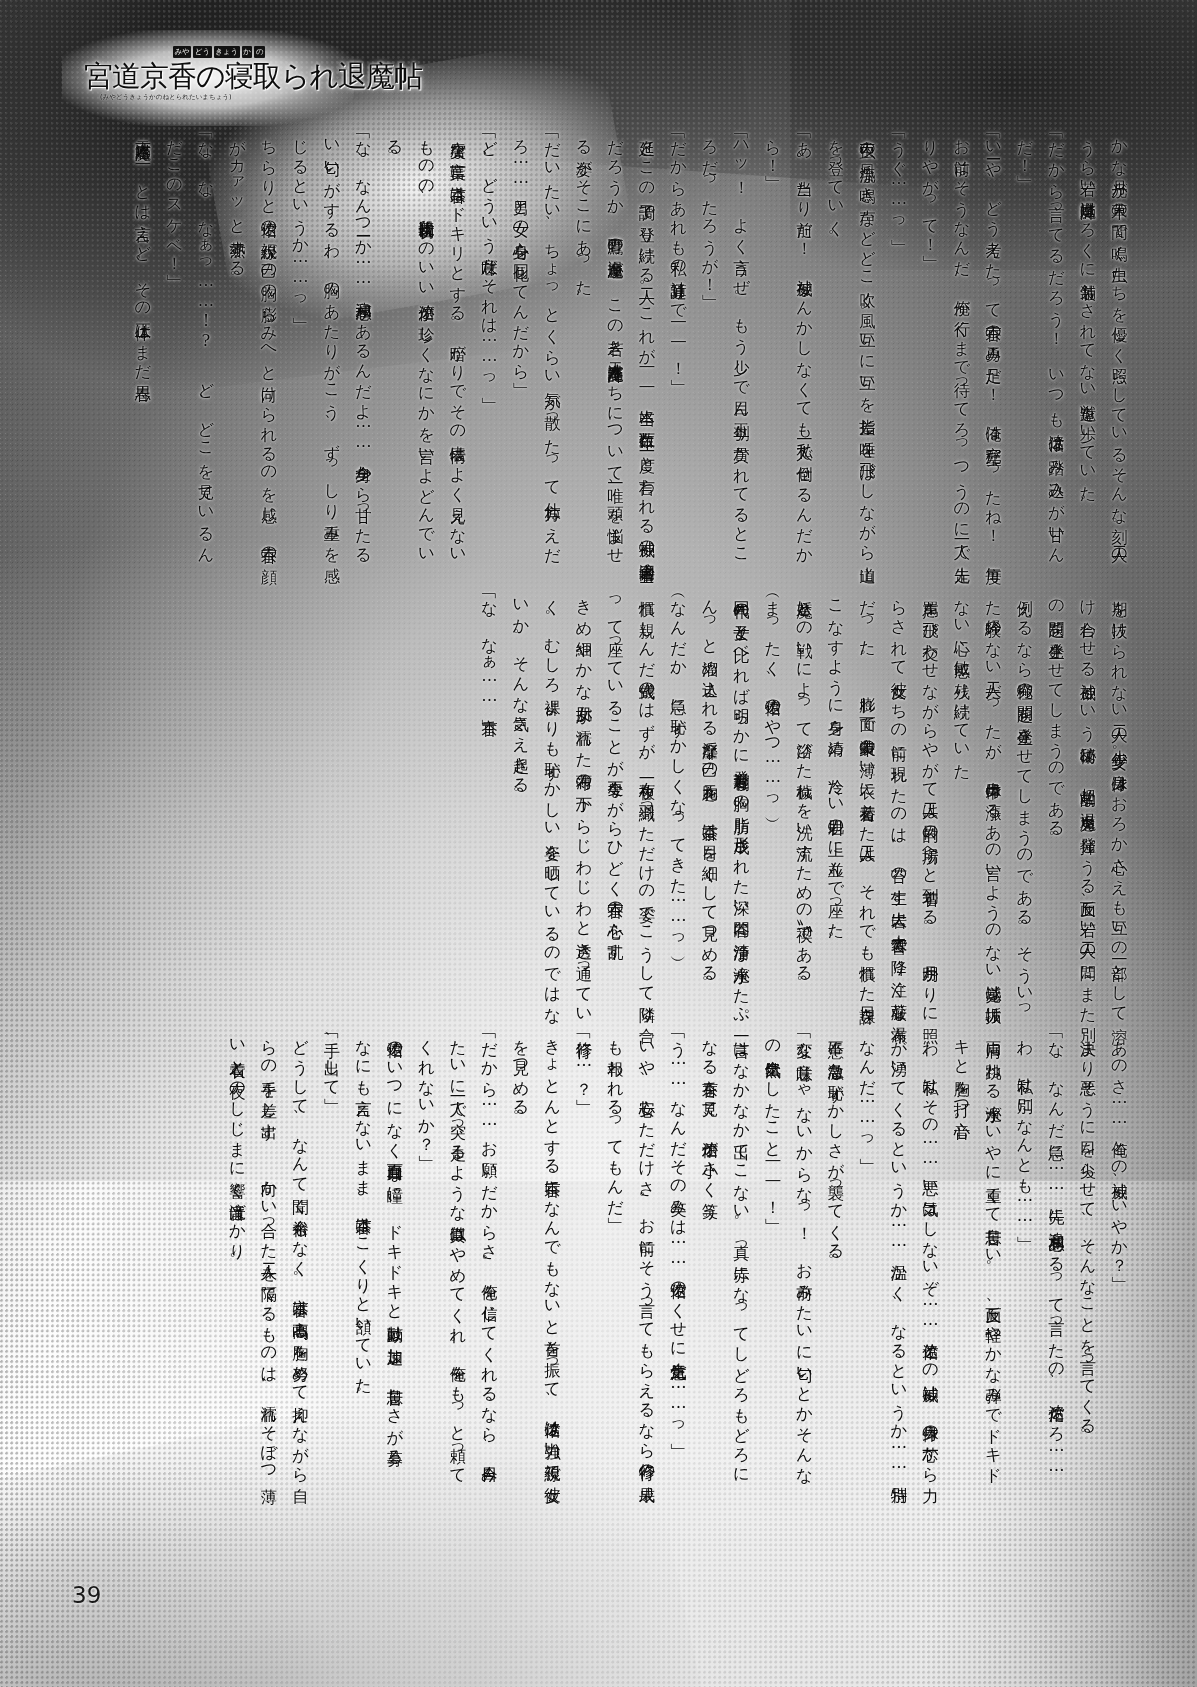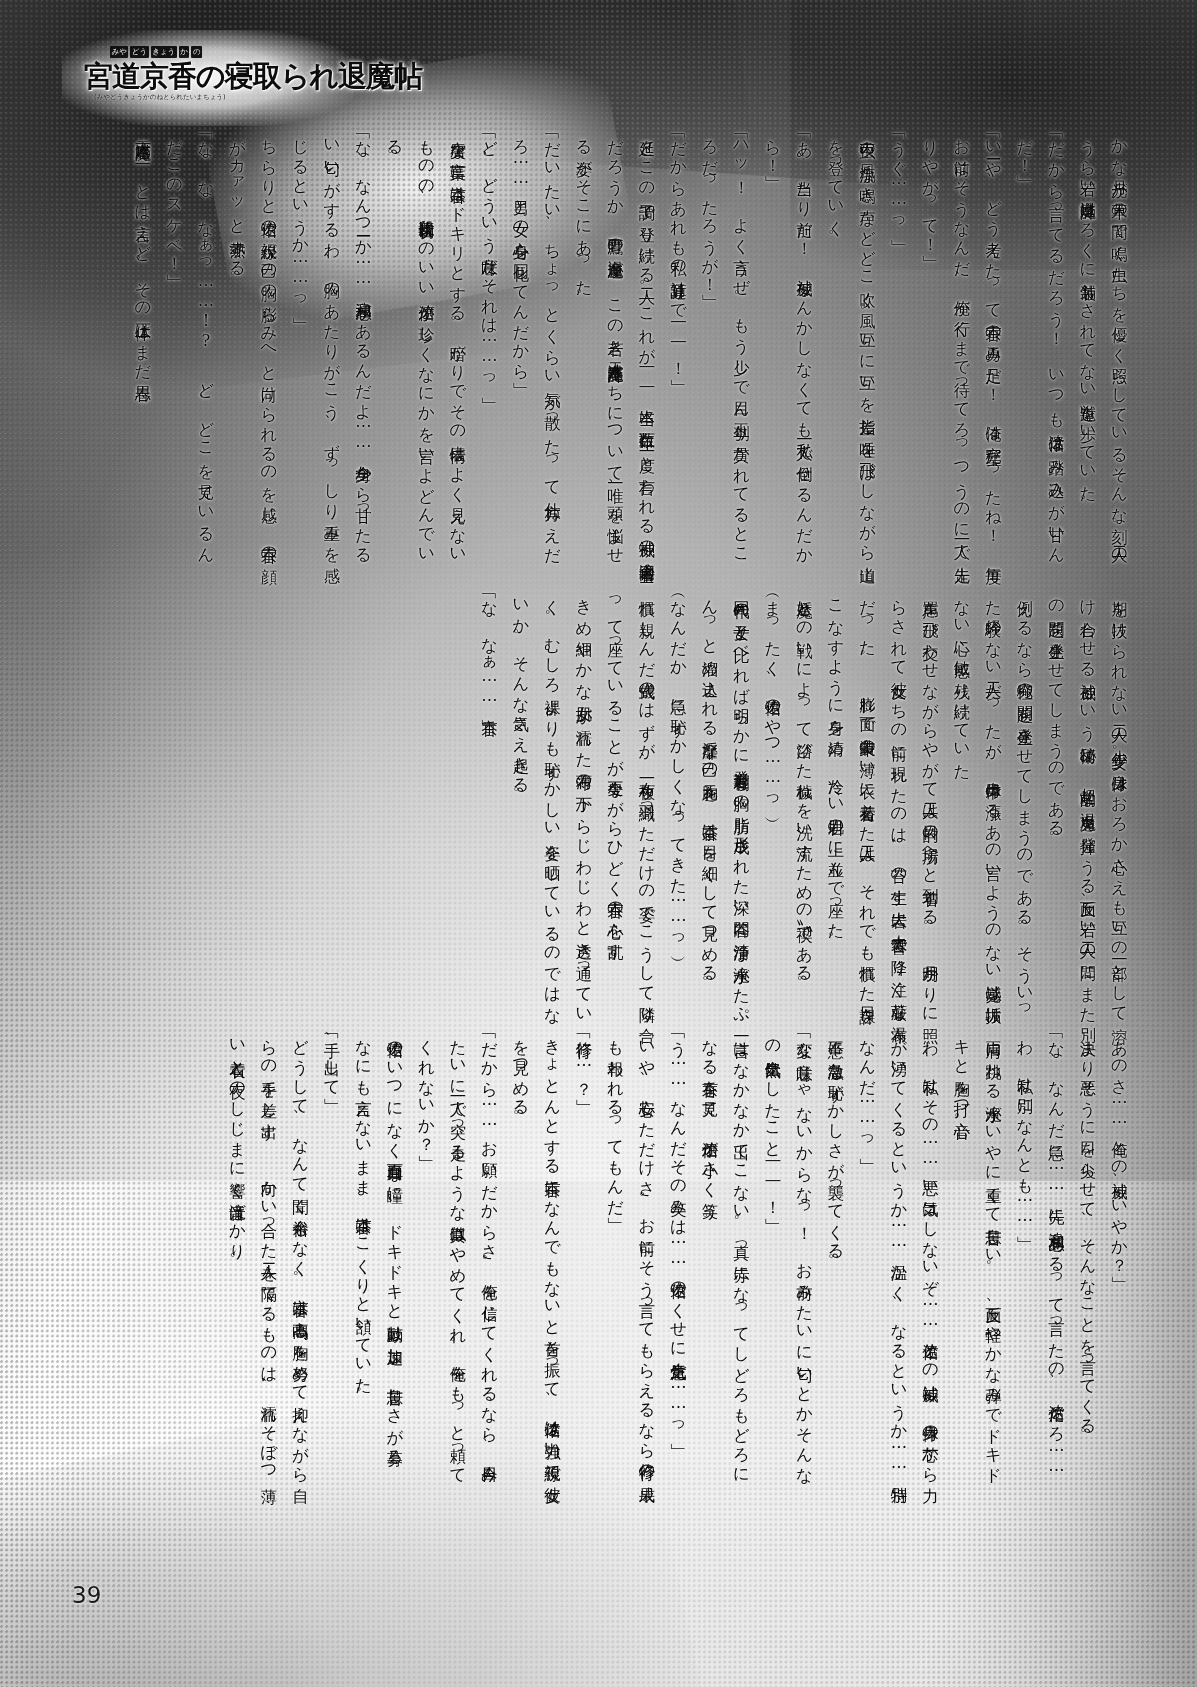--- a/index.html
+++ b/index.html
@@ -85,47 +85,47 @@
   .logo{
     position:absolute;left:84px;top:46px;width:244px;height:64px;
     z-index:6;
   }
   .logo-glow{
     position:absolute;left:-22px;top:-16px;width:292px;height:96px;
     background:radial-gradient(ellipse at 50% 50%, rgba(255,255,255,.95) 0%, rgba(255,255,255,.70) 42%, rgba(255,255,255,0) 78%);
   }
   .logo-sub{
     position:relative;
-    display:flex;gap:2px;justify-content:flex-start;
+    display:flex;gap:2px;justify-content:center;
     margin-left:18px;
     padding-left:8px;
   }
   .logo-sub span{
     display:inline-block;
     background:#111;color:#f4f4f2;
     font-size:7.5px;line-height:10px;
     padding:1px 1.5px;
     border-radius:1px;
     font-family:"DejaVu Sans","Liberation Sans",sans-serif;
     letter-spacing:0;
   }
   .logo-main{
     position:relative;
     margin-top:2px;
     font-size:29px;line-height:32px;
     color:#0d0d0d;
-    font-weight:700;
+    font-weight:400;
     letter-spacing:-1px;
     white-space:nowrap;
     text-shadow:0 0 3px #fff, 0 0 6px #fff, 1px 1px 0 rgba(255,255,255,.9);
     font-family:"DejaVu Serif","Liberation Serif",serif;
   }
   .logo-romaji{
     position:relative;
-    margin-top:1px;margin-left:10px;
+    margin-top:1px;margin-left:16px;
     font-size:6.5px;line-height:8px;color:#141414;
     font-family:"DejaVu Sans","Liberation Sans",sans-serif;
     white-space:nowrap;
     text-shadow:0 0 2px #fff;
   }
 
   
   .tblock{
     position:absolute;
     z-index:5;

